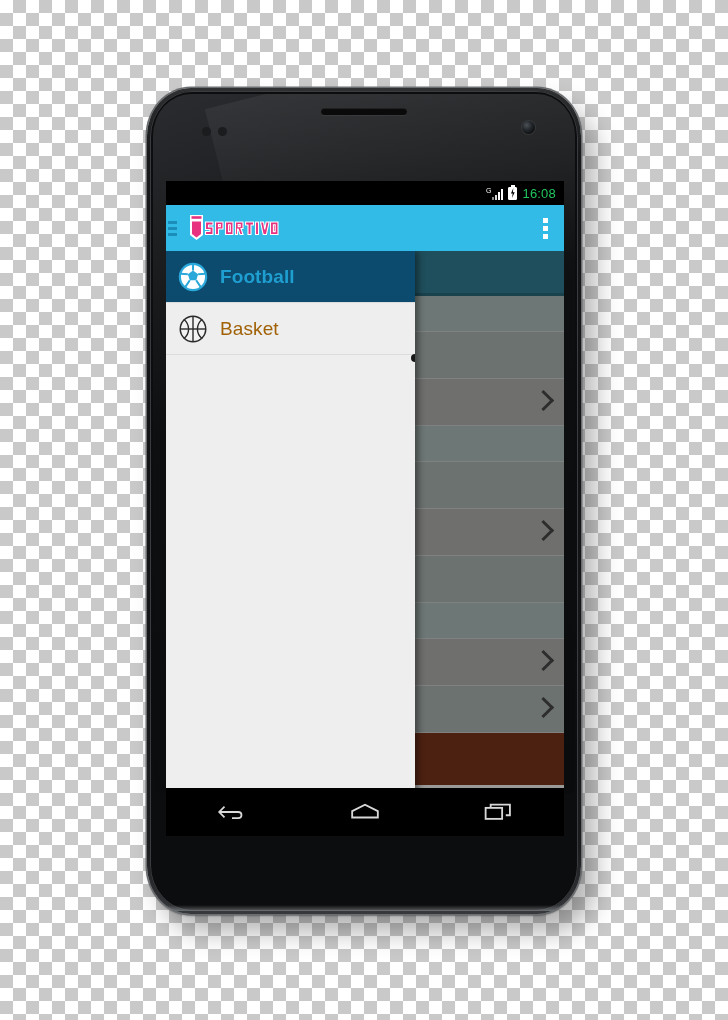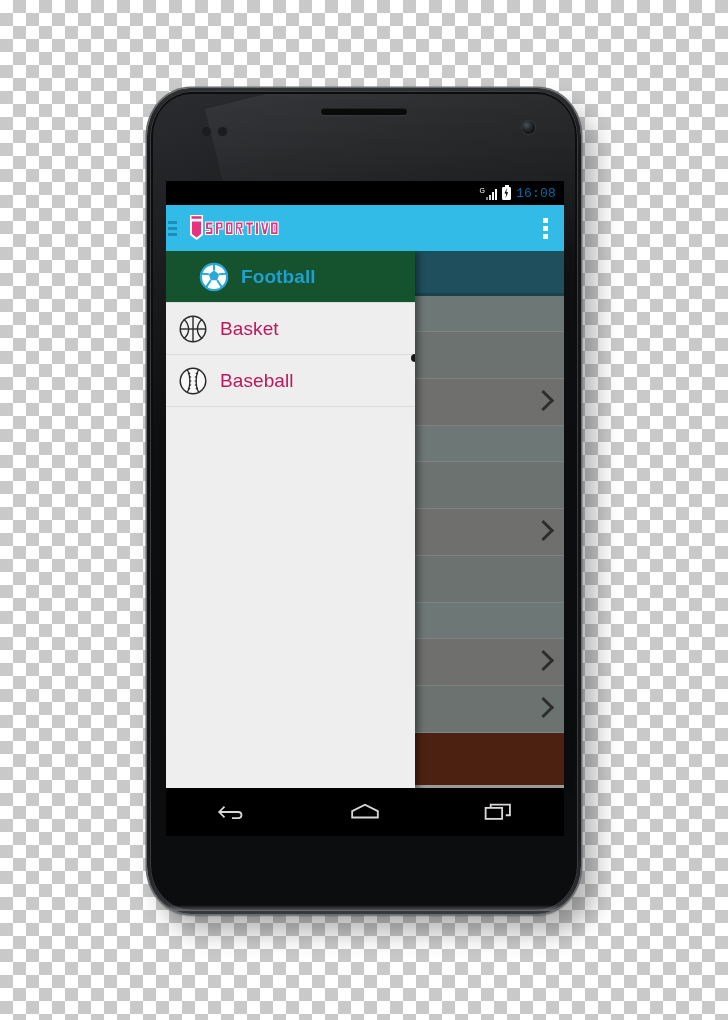--- a/index.html
+++ b/index.html
@@ -191,25 +191,25 @@
     position: absolute;
     left: 50%;
     top: 50%;
     transform: translate(-50%,-50%);
     width: 5px;
     height: 10px;
     background: #000000;
     clip-path: polygon(58% 0%, 10% 55%, 45% 55%, 30% 100%, 85% 42%, 48% 42%);
   }
   .clock {
-    color: #0369a1;
+    color: #22c55e;
     font-size: 13px;
     letter-spacing: 0.2px;
     line-height: 1;
-    font-family: Liberation Mono, monospace;
+    font-family: Liberation Sans, sans-serif;
   }
 
   
   .action-bar {
     position: relative;
     height: 46px;
     background: #33bbe8;
     display: flex;
     align-items: center;
     z-index: 30;
@@ -365,34 +365,33 @@
   .drawer-item {
     position: relative;
     height: 52px;
     display: flex;
     align-items: center;
     box-sizing: border-box;
     border-bottom: 1px solid #dcdcdc;
     background: #eeeeee;
   }
   .drawer-item.selected {
-    background: #14532d;
-    padding-left: 21px;
+    background: #0c4a6e;
   }
   .drawer-icon {
     width: 54px;
     display: flex;
     align-items: center;
     justify-content: center;
     flex: 0 0 54px;
   }
   .drawer-icon svg { display: block; }
   .drawer-label {
     font-size: 19px;
-    color: #be185d;
+    color: #a16207;
     letter-spacing: 0.1px;
   }
   .drawer-item.selected .drawer-label {
     color: #1f9fd0;
     font-weight: bold;
   }
   .drawer-filler {
     background: #eeeeee;
     height: 320px;
   }
@@ -554,42 +553,20 @@
                 <path d="M16 2.4 L16 29.6" stroke="#2b2b2b" stroke-width="1.5" fill="none"></path>
                 <path d="M2.4 16 L29.6 16" stroke="#2b2b2b" stroke-width="1.5" fill="none"></path>
                 <path d="M6.2 5.6 C13 11.5 13 20.5 6.2 26.4" stroke="#2b2b2b" stroke-width="1.5" fill="none"></path>
                 <path d="M25.8 5.6 C19 11.5 19 20.5 25.8 26.4" stroke="#2b2b2b" stroke-width="1.5" fill="none"></path>
               </svg>
             </div>
             <div class="drawer-label">Basket</div>
           </div>
 
 
-          <div class="drawer-item">
-            <div class="drawer-icon">
-              <svg width="30" height="30" viewBox="0 0 32 32">
-                <circle cx="16" cy="16" r="13.6" fill="#f8f8f8" stroke="#2b2b2b" stroke-width="1.6"></circle>
-                <path d="M9.6 3.6 C13.6 9 13.6 23 9.6 28.4" stroke="#2b2b2b" stroke-width="1.4" fill="none"></path>
-                <path d="M22.4 3.6 C18.4 9 18.4 23 22.4 28.4" stroke="#2b2b2b" stroke-width="1.4" fill="none"></path>
-                <g stroke="#2b2b2b" stroke-width="1.2">
-                  <path d="M10.6 8.4 L13 7.6"></path>
-                    <path d="M11.6 12 L14 11.6"></path>
-                  <path d="M11.8 16 L14.2 16"></path>
-                    <path d="M11.6 20 L14 20.4"></path>
-                  <path d="M10.6 23.6 L13 24.4"></path>
-                  <path d="M21.4 8.4 L19 7.6"></path>
-                    <path d="M20.4 12 L18 11.6"></path>
-                  <path d="M20.2 16 L17.8 16"></path>
-                    <path d="M20.4 20 L18 20.4"></path>
-                  <path d="M21.4 23.6 L19 24.4"></path>
-                </g>
-              </svg>
-            </div>
-            <div class="drawer-label">Baseball</div>
-          </div>
 
           <div class="drawer-filler"></div>
           <div class="drawer-edge-dot"></div>
         </div>
 
       </div>
 
       <div class="nav-bar">
         <div class="nav-btn">
           <svg width="30" height="22" viewBox="0 0 34 24">

